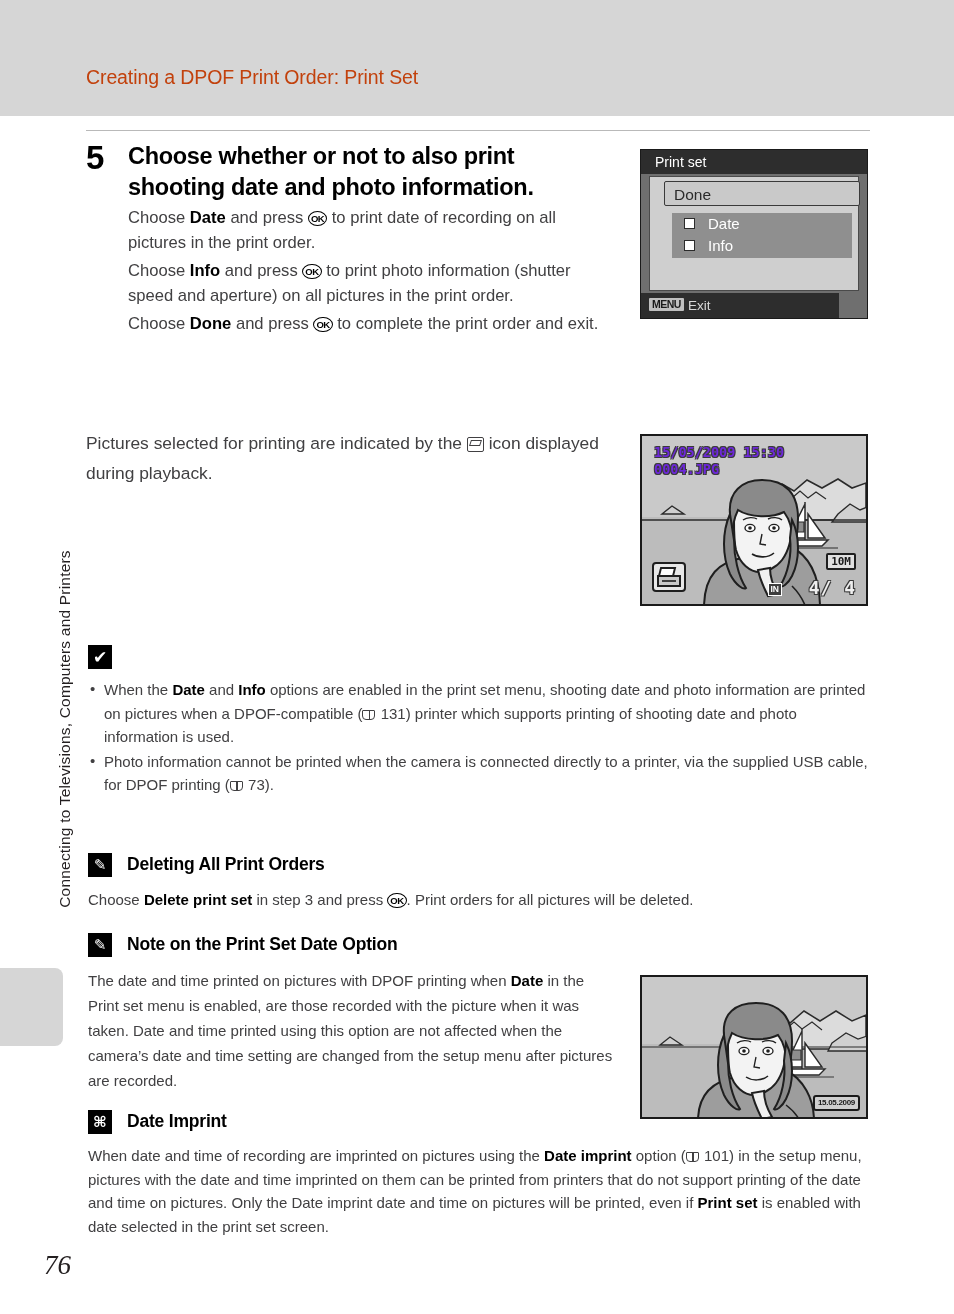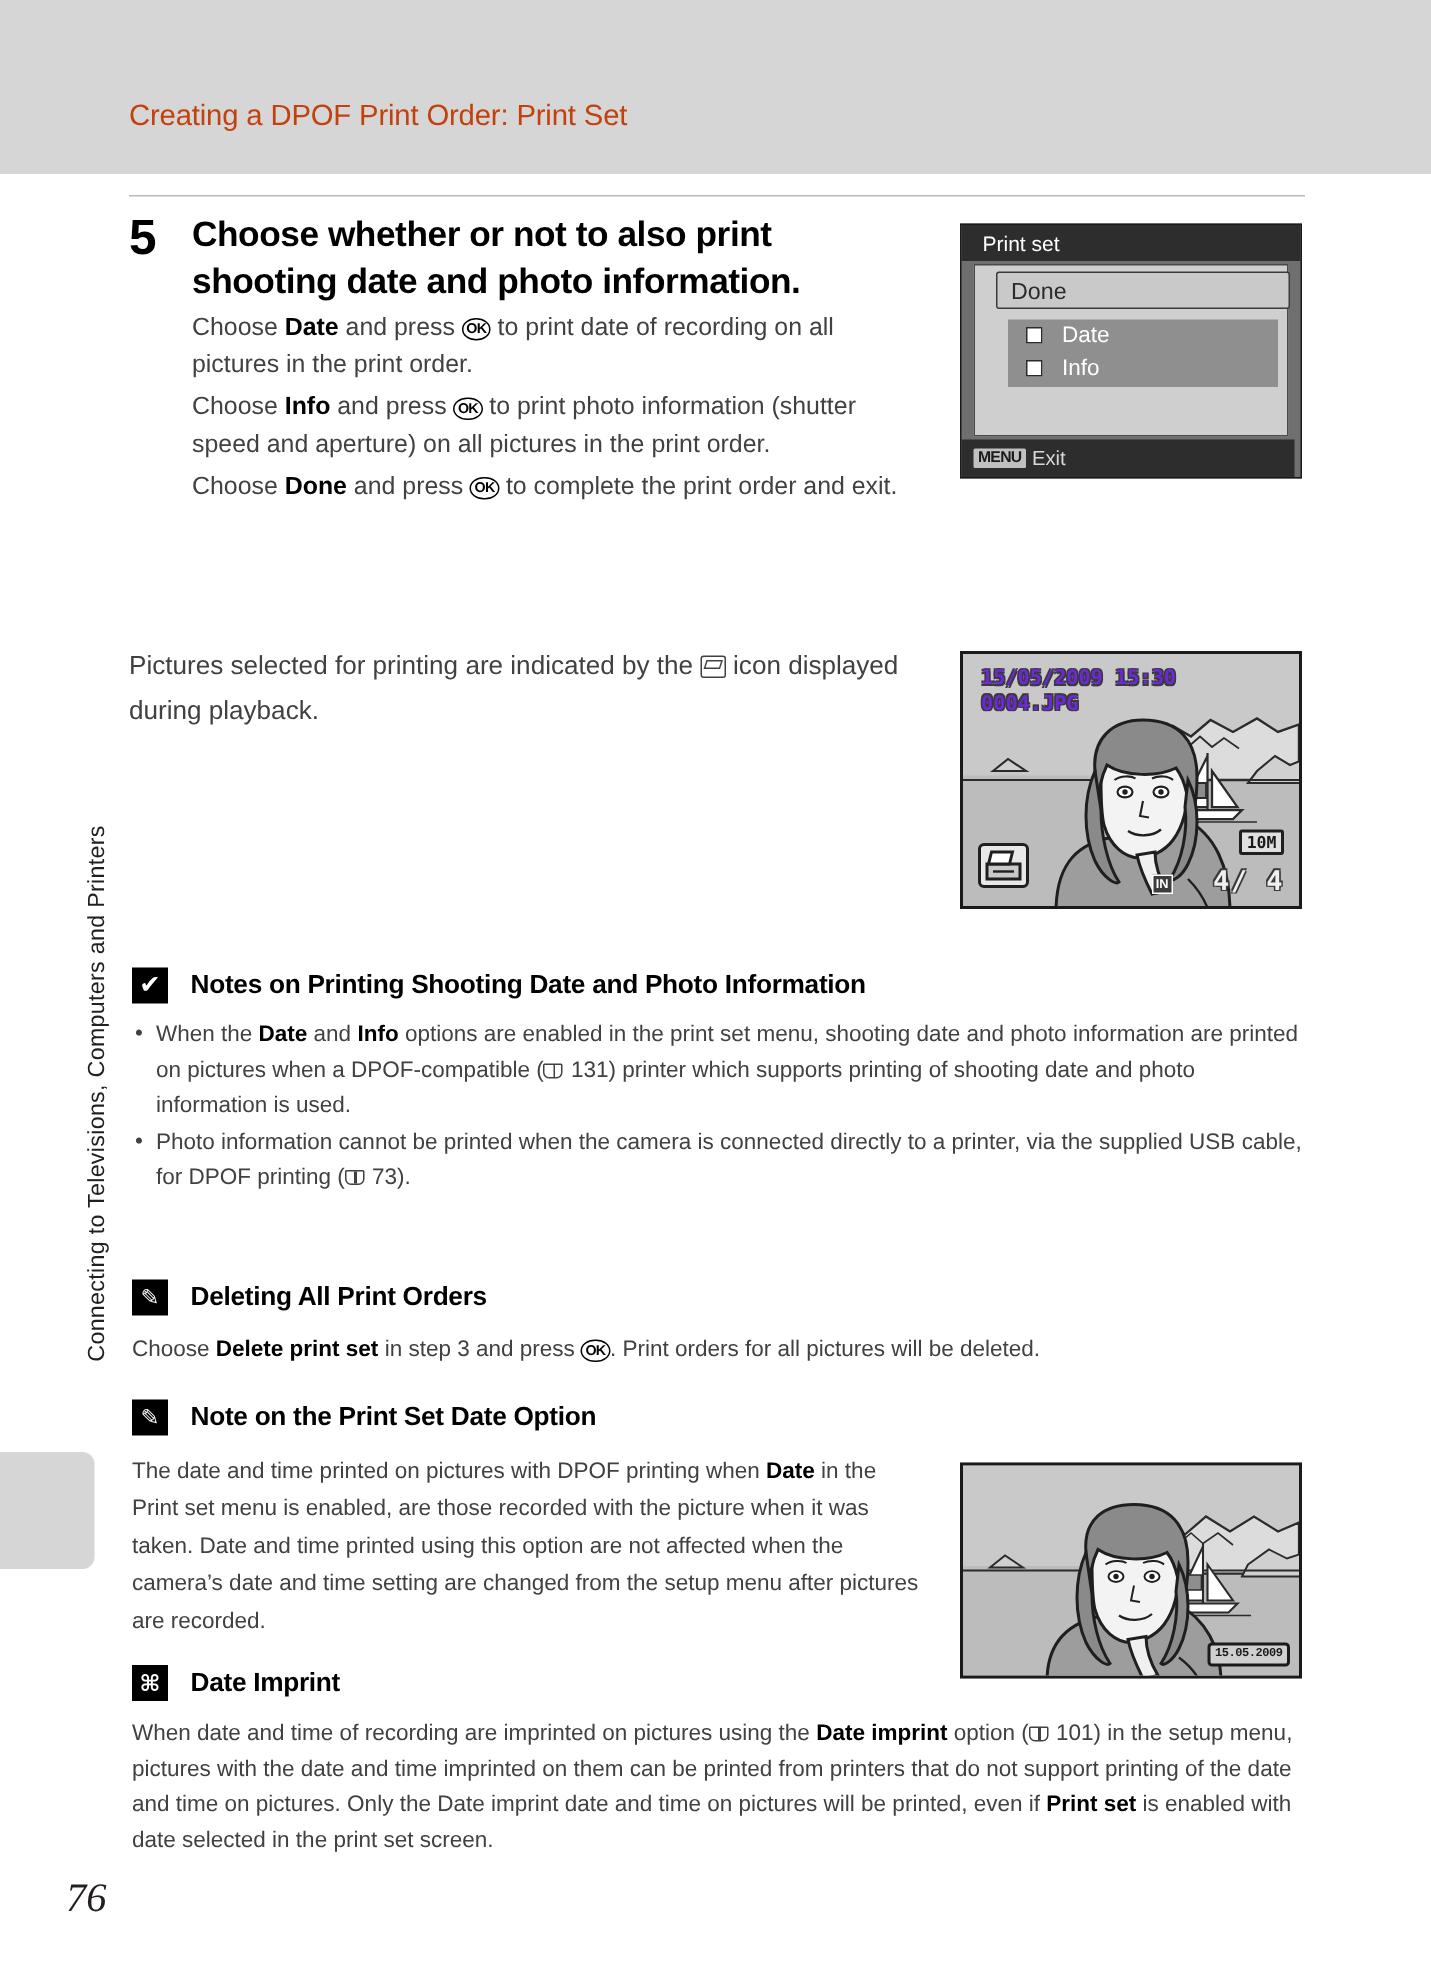--- a/index.html
+++ b/index.html
@@ -107,21 +107,21 @@
   }
   .cam-opt {
     position:relative; height:22px; color:#ffffff;
     font-size:15px; line-height:22px; padding-left:36px;
   }
   .cam-check {
     position:absolute; left:12px; top:5px; width:11px; height:11px;
     background:#ffffff; border:1.5px solid #2b2b2b;
   }
   .cam-menu-foot {
-    position:absolute; left:0; bottom:0; width:222px; height:25px;
+    position:absolute; left:0; bottom:0; width:198px; height:25px;
     background:#2d2d2d; color:#d8d8d8; font-size:13.5px; line-height:25px;
     padding-left:8px;
   }
   .menu-key {
     display:inline-block; background:#c0c0c0; color:#1a1a1a;
     font-size:10.5px; font-weight:700; letter-spacing:-0.5px;
     padding:1px 3px; line-height:11px; border-radius:1px;
     vertical-align:2px; margin-right:4px;
     font-family:"Liberation Sans", sans-serif;
   }
@@ -166,21 +166,21 @@
   }
   .ph-in {
     position:absolute; right:84px; bottom:8px;
     background:#3d3d3d; color:#fff; border:1.5px solid #fff;
     font-size:8.5px; font-weight:700; padding:0 2px; line-height:11px;
     font-family:"Liberation Sans", sans-serif;
   }
   .ph-datestamp {
     position:absolute; right:6px; bottom:6px;
     background:#cfcfcf; border:2px solid #1a1a1a; border-radius:3px;
-    font-family:Liberation Mono, monospace;
+    font-family:Liberation Sans, sans-serif;
     font-size:8px; font-weight:700; color:#1a1a1a;
     padding:1px 3px; line-height:10px; letter-spacing:-0.3px;
   }
 
   
   .note-head {
     position:absolute; font-size:17.5px; font-weight:700; color:#000;
     letter-spacing:-0.2px; white-space:nowrap;
   }
   .note-icon {
@@ -317,21 +317,20 @@
         <path d="M8 4 L22 4 L22 12 L8 12 Z" fill="#ffffff" stroke="#1f1f1f" stroke-width="2" transform="skewX(-14)"></path>
         <line x1="8" y1="17" x2="22" y2="17" stroke="#1f1f1f" stroke-width="1.6"></line>
       </svg>
     </div>
     <div class="ph-in">IN</div>
     <div class="ph-size">10M</div>
     <div class="ph-counter">4/  4</div>
   </div>
 
   <div class="note-icon" style="left:88px; top:645px;">✔</div>
-  <div class="note-head" style="left:127px; top:646px;">Notes on Printing Shooting Date and Photo Information</div>
   <div class="note-body" style="left:88px; top:678px; width:782px;">
     <ul class="bullets">
       <li>
         <span>When the </span><b>Date</b><span> and </span><b>Info</b><span> options are enabled in the print set menu, shooting date and photo information are printed on pictures when a DPOF-compatible (</span><span class="bookglyph"></span> <span>131</span><span>) printer which supports printing of shooting date and photo information is used.</span>
       </li>
       <li>
         <span>Photo information cannot be printed when the camera is connected directly to a printer, via the supplied USB cable, for DPOF printing (</span><span class="bookglyph"></span> <span>73</span><span>).</span>
       </li>
     </ul>
   </div>

